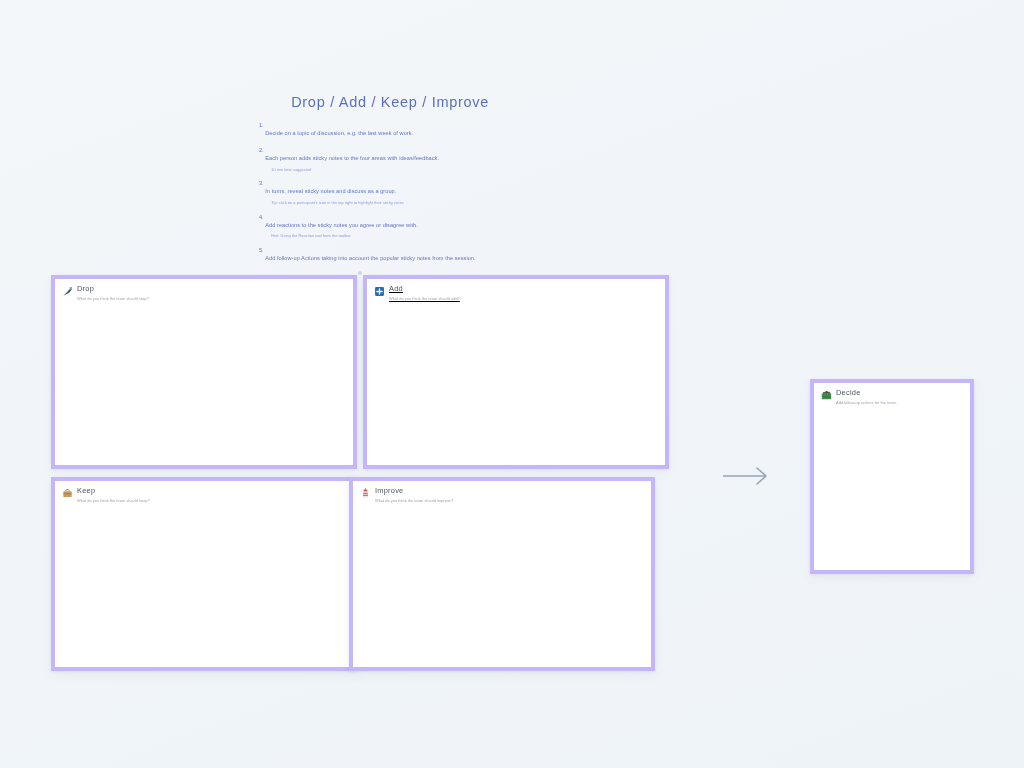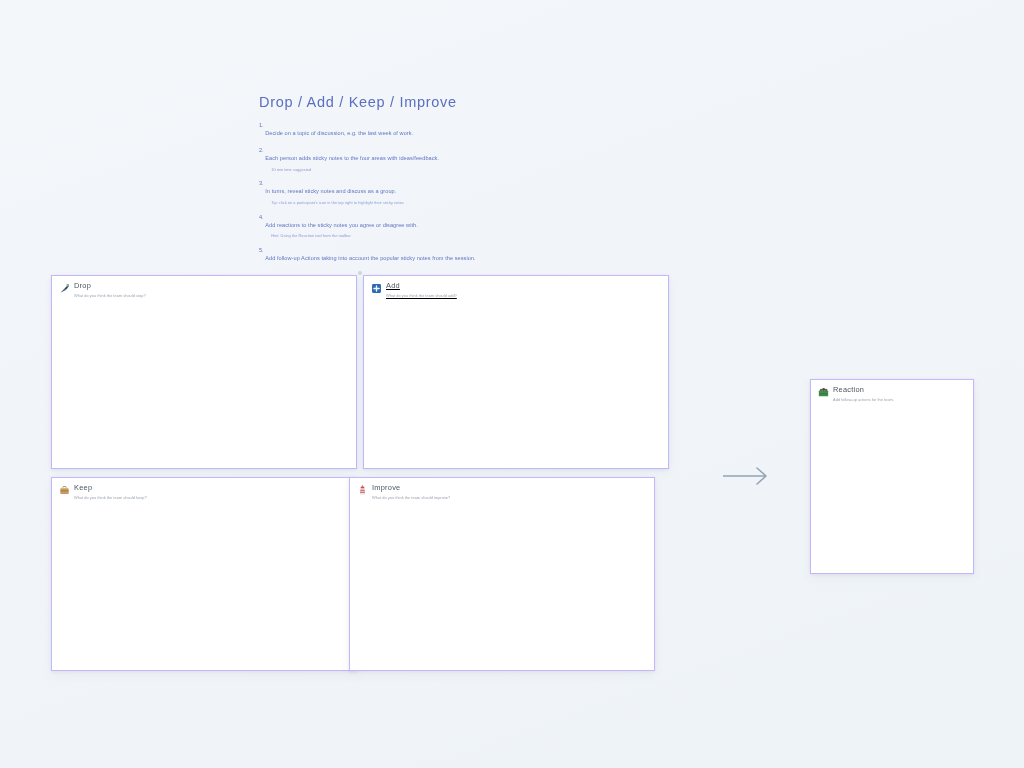--- a/index.html
+++ b/index.html
@@ -24,20 +24,21 @@
     width: 230px;
   }
 
   .board-title {
     font-size: 14.5px;
     font-weight: 400;
     color: #5a6fc0;
     letter-spacing: 0.7px;
     margin-bottom: 11px;
     white-space: nowrap;
+    text-align: right;
   }
 
   .step {
     display: flex;
     align-items: flex-start;
     margin-bottom: 7px;
   }
 
   .step-num {
     font-size: 5.6px;
@@ -62,21 +63,21 @@
     line-height: 1.5;
     margin-top: 2.5px;
     margin-left: 6px;
     letter-spacing: 0.04px;
   }
 
   
   .card {
     position: absolute;
     background: #ffffff;
-    border: 1px solid #c4b5fd;
+    border: 4px solid #c4b5fd;
     box-shadow: 0 1px 3px rgba(82, 98, 120, 0.10),
                 0 4px 10px rgba(82, 98, 120, 0.05);
   }
 
   .card-head {
     display: flex;
     align-items: flex-start;
     padding: 6px 0 0 7px;
   }
 
@@ -262,18 +263,18 @@
     <span class="card-icon">
       <svg viewBox="0 0 16 16">
         <rect x="1.2" y="5.2" width="13.6" height="8.2" rx="0.8" fill="#3f8f4a"></rect>
         <circle cx="4.6" cy="4.4" r="1.9" fill="#6b6256"></circle>
         <circle cx="8.2" cy="3.6" r="2.1" fill="#4d4740"></circle>
         <circle cx="11.8" cy="4.4" r="1.9" fill="#6b6256"></circle>
         <rect x="2.4" y="9.4" width="11.2" height="1.2" fill="#2f7439"></rect>
       </svg>
     </span>
     <span>
-      <div class="card-title">Reaction</div>
+      <div class="card-title">Decide</div>
       <div class="card-sub">Add follow-up actions for the team.</div>
     </span>
   </div>
   <div class="card-canvas"></div>
 </div>
 
 </body></html>

